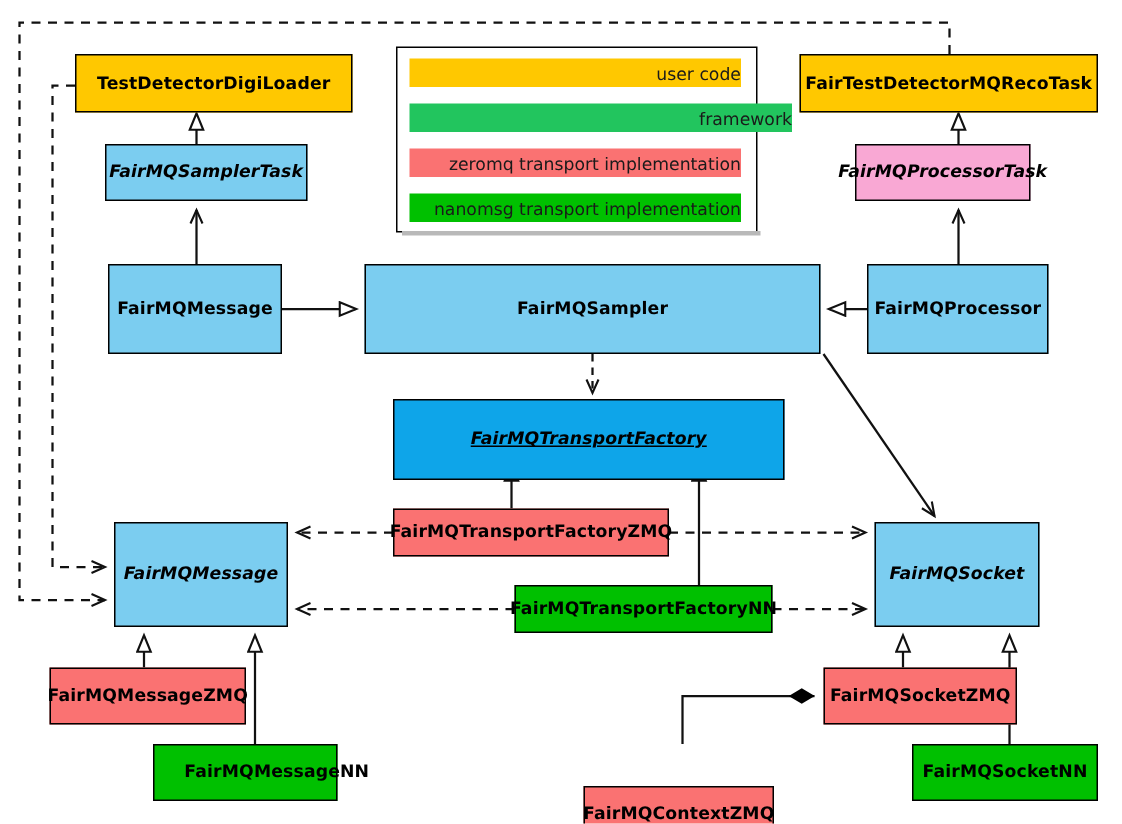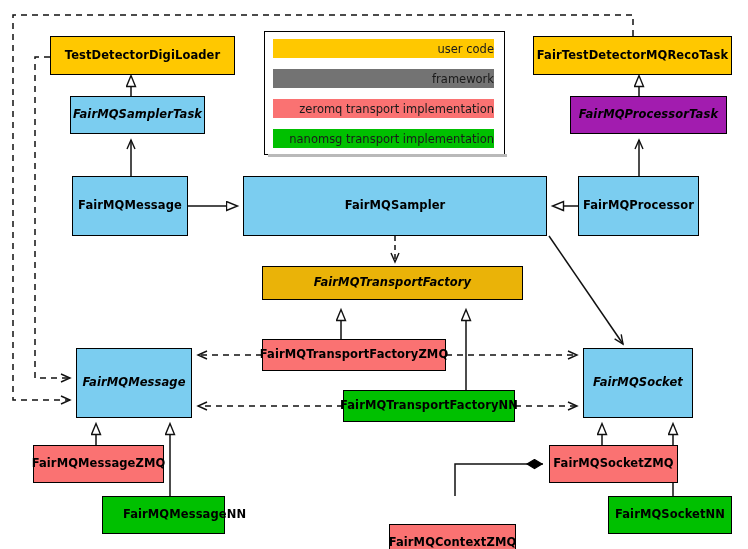--- a/index.html
+++ b/index.html
@@ -80,21 +80,21 @@
 
       <path d="M455,496 L455,464 L543,464" marker-end="url(#blackDiamond)"></path>
     </g>
   </svg>
 
   <div class="legend" style="left:264px;top:31px;width:241px;height:124px;">
     <div class="shadow"></div>
     <div class="swatch" style="top:7px;background:#FFC800;">
       <span>user code</span>
     </div>
-    <div class="swatch" style="top:37px;background:#737373;">
+    <div class="swatch" style="top:37px;background:#22c55e;padding-left:34px;">
       <span>framework</span>
     </div>
     <div class="swatch" style="top:67px;background:#FA7272;">
       <span>zeromq transport implementation</span>
     </div>
     <div class="swatch" style="top:97px;background:#00C000;">
       <span>nanomsg transport implementation</span>
     </div>
   </div>
 
@@ -103,37 +103,37 @@
   </div>
 
   <div class="node" style="left:533px;top:36px;width:199px;height:39px;background:#FFC800;">
     <span>FairTestDetectorMQRecoTask</span>
   </div>
 
   <div class="node abstract" style="left:70px;top:96px;width:135px;height:38px;background:#7BCDF0;">
     <span>FairMQSamplerTask</span>
   </div>
 
-  <div class="node abstract" style="left:570px;top:96px;width:157px;height:38px;background:#a21caf;">
+  <div class="node abstract" style="left:570px;top:96px;width:117px;height:38px;background:#f9a8d4;">
     <span>FairMQProcessorTask</span>
   </div>
 
   <div class="node" style="left:72px;top:176px;width:116px;height:60px;background:#7BCDF0;">
     <span>FairMQMessage</span>
   </div>
 
   <div class="node" style="left:243px;top:176px;width:304px;height:60px;background:#7BCDF0;">
     <span>FairMQSampler</span>
   </div>
 
   <div class="node" style="left:578px;top:176px;width:121px;height:60px;background:#7BCDF0;">
     <span>FairMQProcessor</span>
   </div>
 
-  <div class="node abstract" style="left:262px;top:266px;width:261px;height:34px;background:#eab308;">
+  <div class="node abstract" style="left:262px;top:266px;width:261px;height:54px;background:#0ea5e9;text-decoration:underline;">
     <span>FairMQTransportFactory</span>
   </div>
 
   <div class="node" style="left:262px;top:339px;width:184px;height:32px;background:#FA7272;">
     <span>FairMQTransportFactoryZMQ</span>
   </div>
 
   <div class="node" style="left:343px;top:390px;width:172px;height:32px;background:#00C000;">
     <span>FairMQTransportFactoryNN</span>
   </div>

